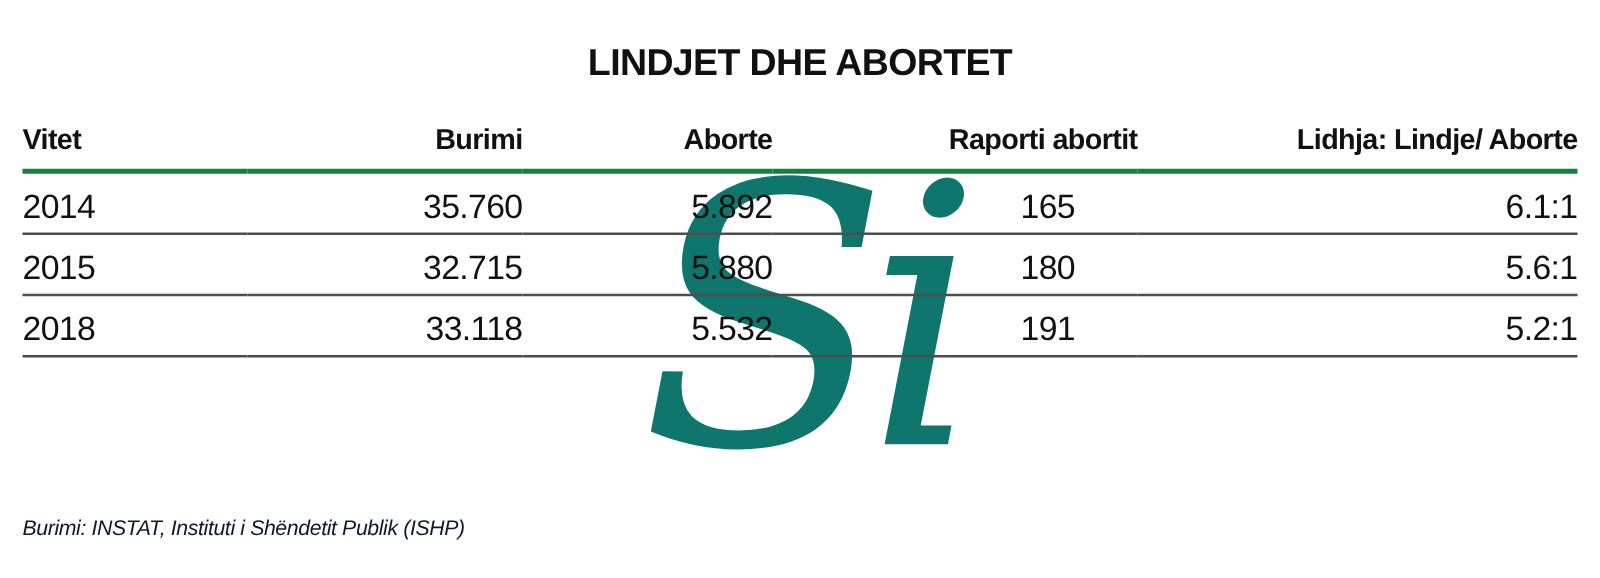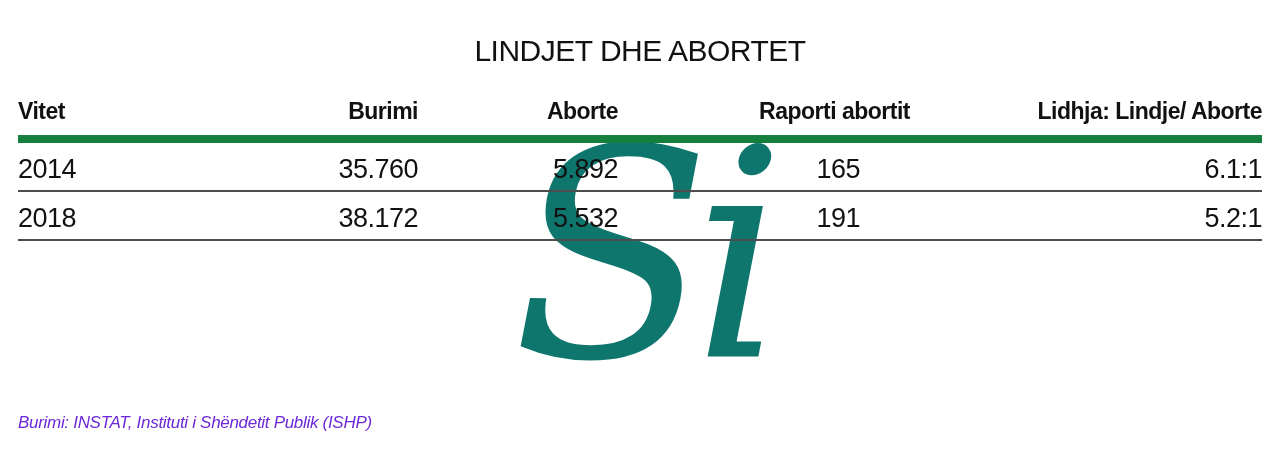--- a/index.html
+++ b/index.html
@@ -30,41 +30,41 @@
     letter-spacing: -18px;
   }
   .title {
     position: absolute;
     top: 34px;
     left: 0;
     width: 100%;
     margin: 0;
     text-align: center;
     font-size: 30px;
-    font-weight: normal;
+    font-weight: bold;
     letter-spacing: -0.5px;
     z-index: 1;
   }
   table.data {
     position: absolute;
     left: 18px;
     top: 92px;
     width: 1244px;
     border-collapse: collapse;
     z-index: 1;
     table-layout: fixed;
   }
   table.data th {
     font-size: 23px;
     font-weight: bold;
     letter-spacing: -0.5px;
     text-align: right;
     vertical-align: bottom;
     padding: 6px 0 10px 0;
-    border-bottom: 8px solid #15803d;
+    border-bottom: 4px solid #15803d;
     white-space: nowrap;
   }
   table.data th:first-child {
     text-align: left;
   }
   table.data td {
     font-size: 27px;
     font-weight: normal;
     letter-spacing: -0.5px;
     text-align: right;
@@ -88,21 +88,21 @@
   col.c-aborte  { width: 200px; }
   col.c-raporti { width: 292px; }
   col.c-lidhja  { width: 352px; }
   .source {
     position: absolute;
     left: 18px;
     top: 413px;
     font-size: 17px;
     font-style: italic;
     letter-spacing: -0.3px;
-    color: #6d28d9;
+    color: #0f172a;
     z-index: 1;
   }
 </style>
 </head>
 <body>
 
 <div class="page">
 
   <div class="watermark">Si</div>
 
@@ -127,22 +127,29 @@
     </thead>
     <tbody id="table-body">
         <tr>
           <td>2014</td>
           <td>35.760</td>
           <td>5.892</td>
           <td>165</td>
           <td>6.1:1</td>
         </tr>
         <tr>
+          <td>2015</td>
+          <td>32.715</td>
+          <td>5.880</td>
+          <td>180</td>
+          <td>5.6:1</td>
+        </tr>
+        <tr>
           <td>2018</td>
-          <td>38.172</td>
+          <td>33.118</td>
           <td>5.532</td>
           <td>191</td>
           <td>5.2:1</td>
         </tr>
       </tbody>
   </table>
 
   <div class="source">Burimi: INSTAT, Instituti i Shëndetit Publik (ISHP)</div>
 
 </div>

